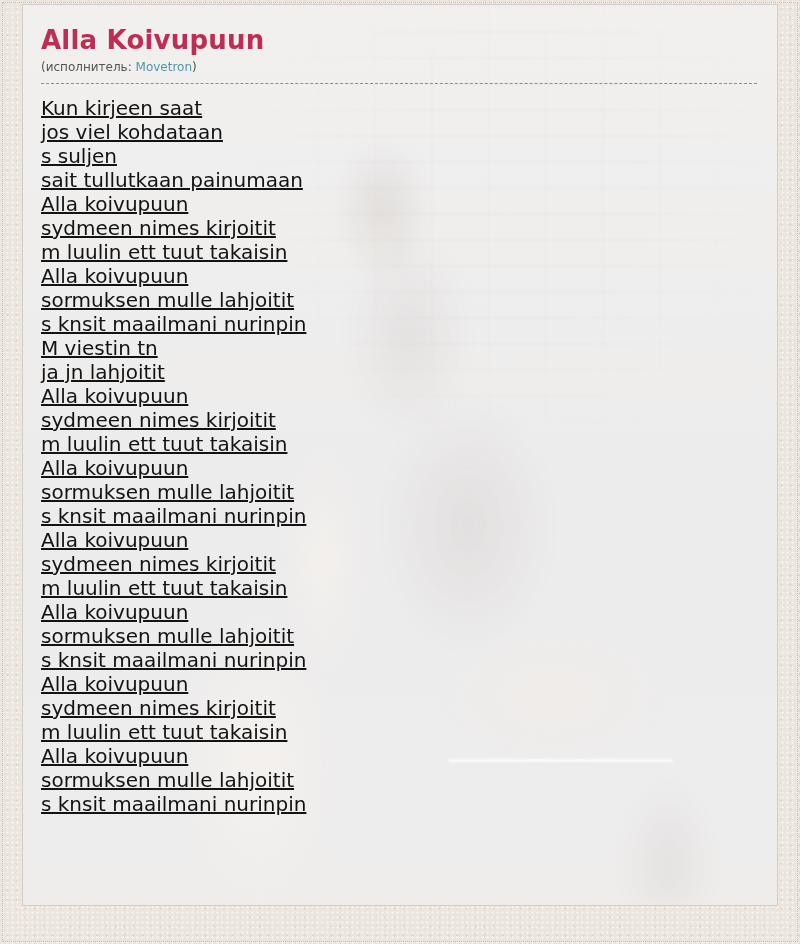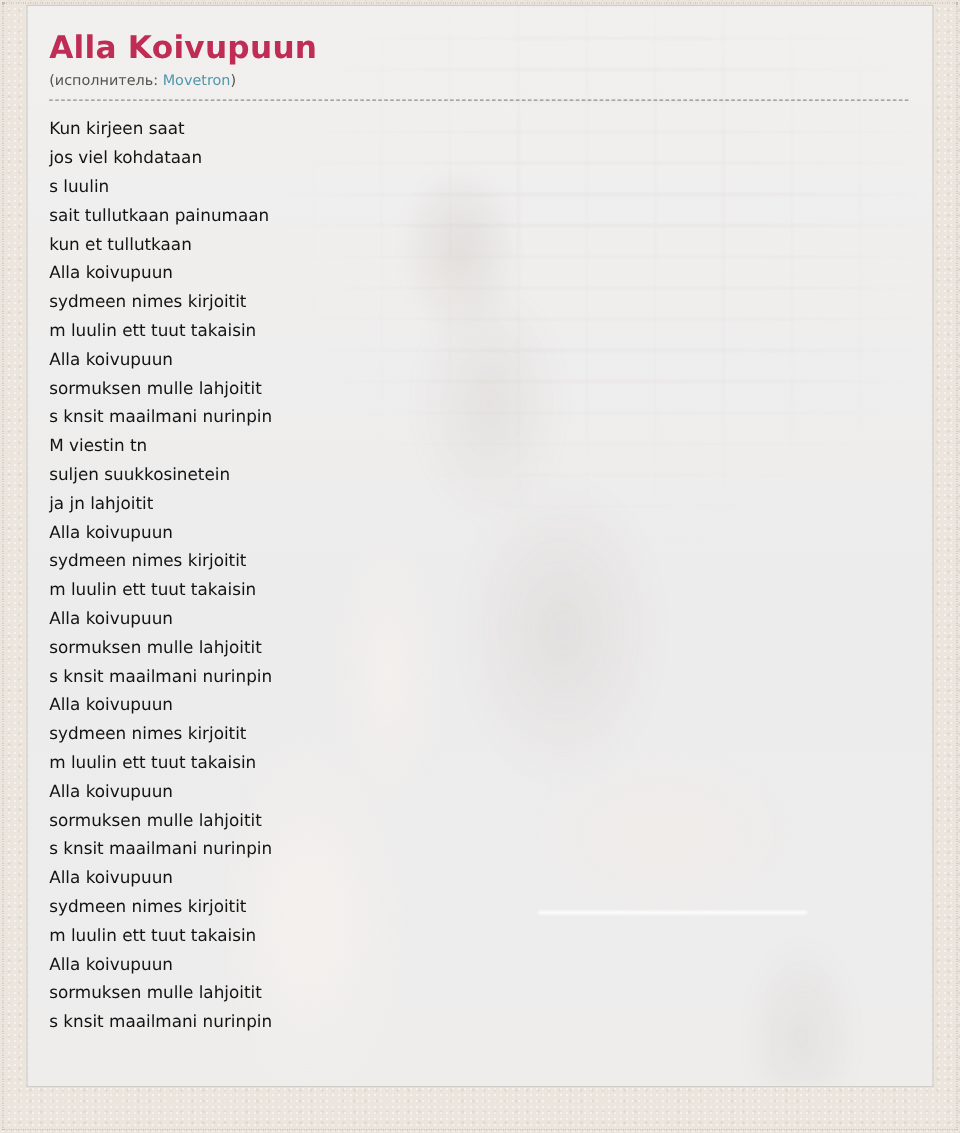--- a/index.html
+++ b/index.html
@@ -81,23 +81,24 @@
     color: #56534e;
     border-bottom: 1px dashed #8f8d88;
   }
   .artist-link {
     color: #5096ab;
     text-decoration: none;
     cursor: pointer;
   }
   .lyrics {
     padding-top: 12px;
-    font-size: 14px;
+    font-size: 20px;
     line-height: 24px;
     color: #131313;
+    text-decoration: underline;
   }
   .lyric-line { white-space: pre; }
 </style>
 </head>
 <body>
 
 <div class="page">
   <div class="page-dotted-border"></div>
 
   <div class="panel">
@@ -109,31 +110,29 @@
     </div>
 
     <div class="content">
       <h1 class="song-title">Alla Koivupuun</h1>
 
       <div class="artist-line"><span>(исполнитель: </span><a class="artist-link">Movetron</a><span>)</span></div>
 
       <div class="lyrics">
           <div class="lyric-line">Kun kirjeen saat</div>
           <div class="lyric-line">jos viel kohdataan</div>
-          <div class="lyric-line">s luulin</div>
+          <div class="lyric-line">s suljen</div>
           <div class="lyric-line">sait tullutkaan painumaan</div>
-          <div class="lyric-line">kun et tullutkaan</div>
           <div class="lyric-line">Alla koivupuun</div>
           <div class="lyric-line">sydmeen nimes kirjoitit</div>
           <div class="lyric-line">m luulin ett tuut takaisin</div>
           <div class="lyric-line">Alla koivupuun</div>
           <div class="lyric-line">sormuksen mulle lahjoitit</div>
           <div class="lyric-line">s knsit maailmani nurinpin</div>
           <div class="lyric-line">M viestin tn</div>
-          <div class="lyric-line">suljen suukkosinetein</div>
           <div class="lyric-line">ja jn lahjoitit</div>
           <div class="lyric-line">Alla koivupuun</div>
           <div class="lyric-line">sydmeen nimes kirjoitit</div>
           <div class="lyric-line">m luulin ett tuut takaisin</div>
           <div class="lyric-line">Alla koivupuun</div>
           <div class="lyric-line">sormuksen mulle lahjoitit</div>
           <div class="lyric-line">s knsit maailmani nurinpin</div>
           <div class="lyric-line">Alla koivupuun</div>
           <div class="lyric-line">sydmeen nimes kirjoitit</div>
           <div class="lyric-line">m luulin ett tuut takaisin</div>

